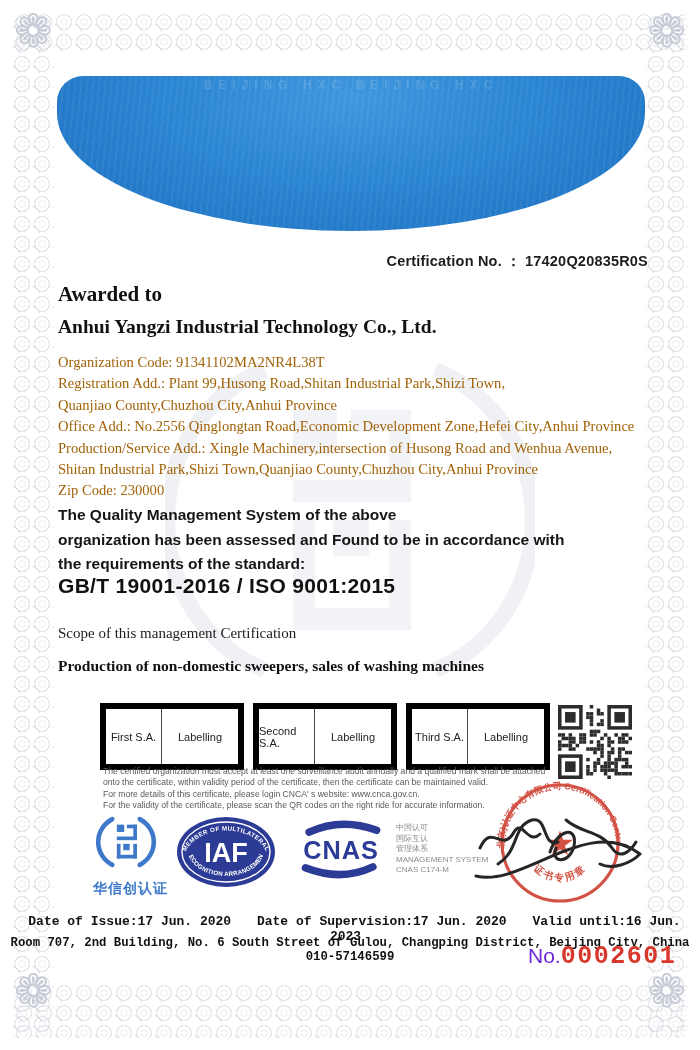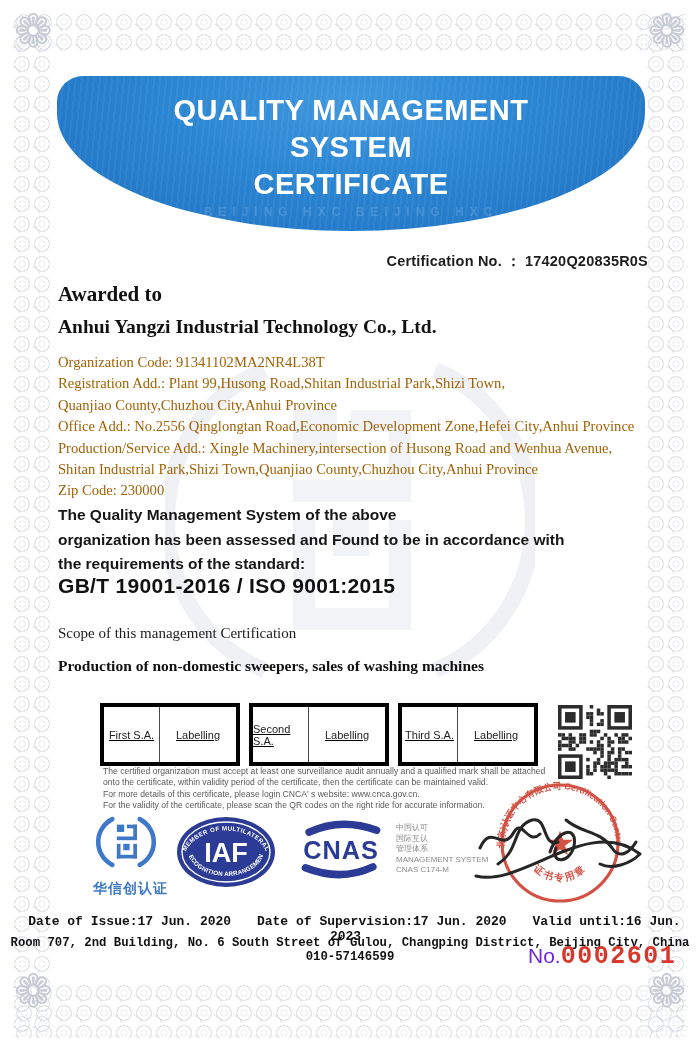--- a/index.html
+++ b/index.html
@@ -44,21 +44,21 @@
   .awarded{top:282px;font-size:21px;font-weight:bold;color:#111;}
   .company{top:316px;font-size:19.5px;font-weight:bold;color:#111;}
   .org-block{top:352px;font-size:14.6px;line-height:21.4px;color:#a16207;}
   .statement{top:503px;font-size:15.5px;font-weight:bold;line-height:24.5px;color:#161616;}
   .standard{top:574px;font-size:21px;font-weight:bold;color:#111;letter-spacing:.3px;}
   .scope-h{top:625px;font-size:15px;color:#1c1c1c;}
   .scope-t{top:657px;font-size:15.5px;font-weight:bold;color:#111;}
 
   
   .audit-row{position:absolute;z-index:2;left:100px;top:703px;display:flex;gap:9px;}
-  .audit-box{display:flex;border:4px solid #000000;height:55px;background:#fff;text-decoration:underline;}
+  .audit-box{display:flex;border:6px solid #000000;height:55px;background:#fff;}
   .audit-cell{display:flex;align-items:center;justify-content:center;font-size:11px;color:#222;}
   .cell-period{width:55px;border-right:1px solid #4a4a4a;}
   .cell-mark{width:76px;}
 
   
   .qr{position:absolute;z-index:2;left:558px;top:705px;width:74px;height:74px;background:#fff;}
   .qr svg{width:100%;height:100%;}
 
   
   .fineprint{position:absolute;z-index:2;left:103px;top:766px;width:450px;font-size:8.6px;line-height:11.4px;color:#5a5a5a;}
@@ -109,25 +109,20 @@
   <div class="lace lace-top"></div>
   <div class="lace lace-bottom"></div>
   <div class="lace lace-left"></div>
   <div class="lace lace-right"></div>
   <span class="corner corner-main c-tl">❁</span>
   <span class="corner corner-main c-tr">❁</span>
   <span class="corner corner-main c-bl">❁</span>
   <span class="corner corner-main c-br">❁</span>
 
   <div class="header-arc">
-    <div class="header-title">
-      <div>QUALITY MANAGEMENT</div>
-      <div>SYSTEM</div>
-      <div>CERTIFICATE</div>
-    </div>
     <div class="header-ghost">BEIJING HXC BEIJING HXC</div>
   </div>
 
   <div class="cert-no">
     <span>Certification No.</span>
     <span>：</span>
     <span>17420Q20835R0S</span>
   </div>
 
   <div class="center awarded serif">Awarded to</div>

